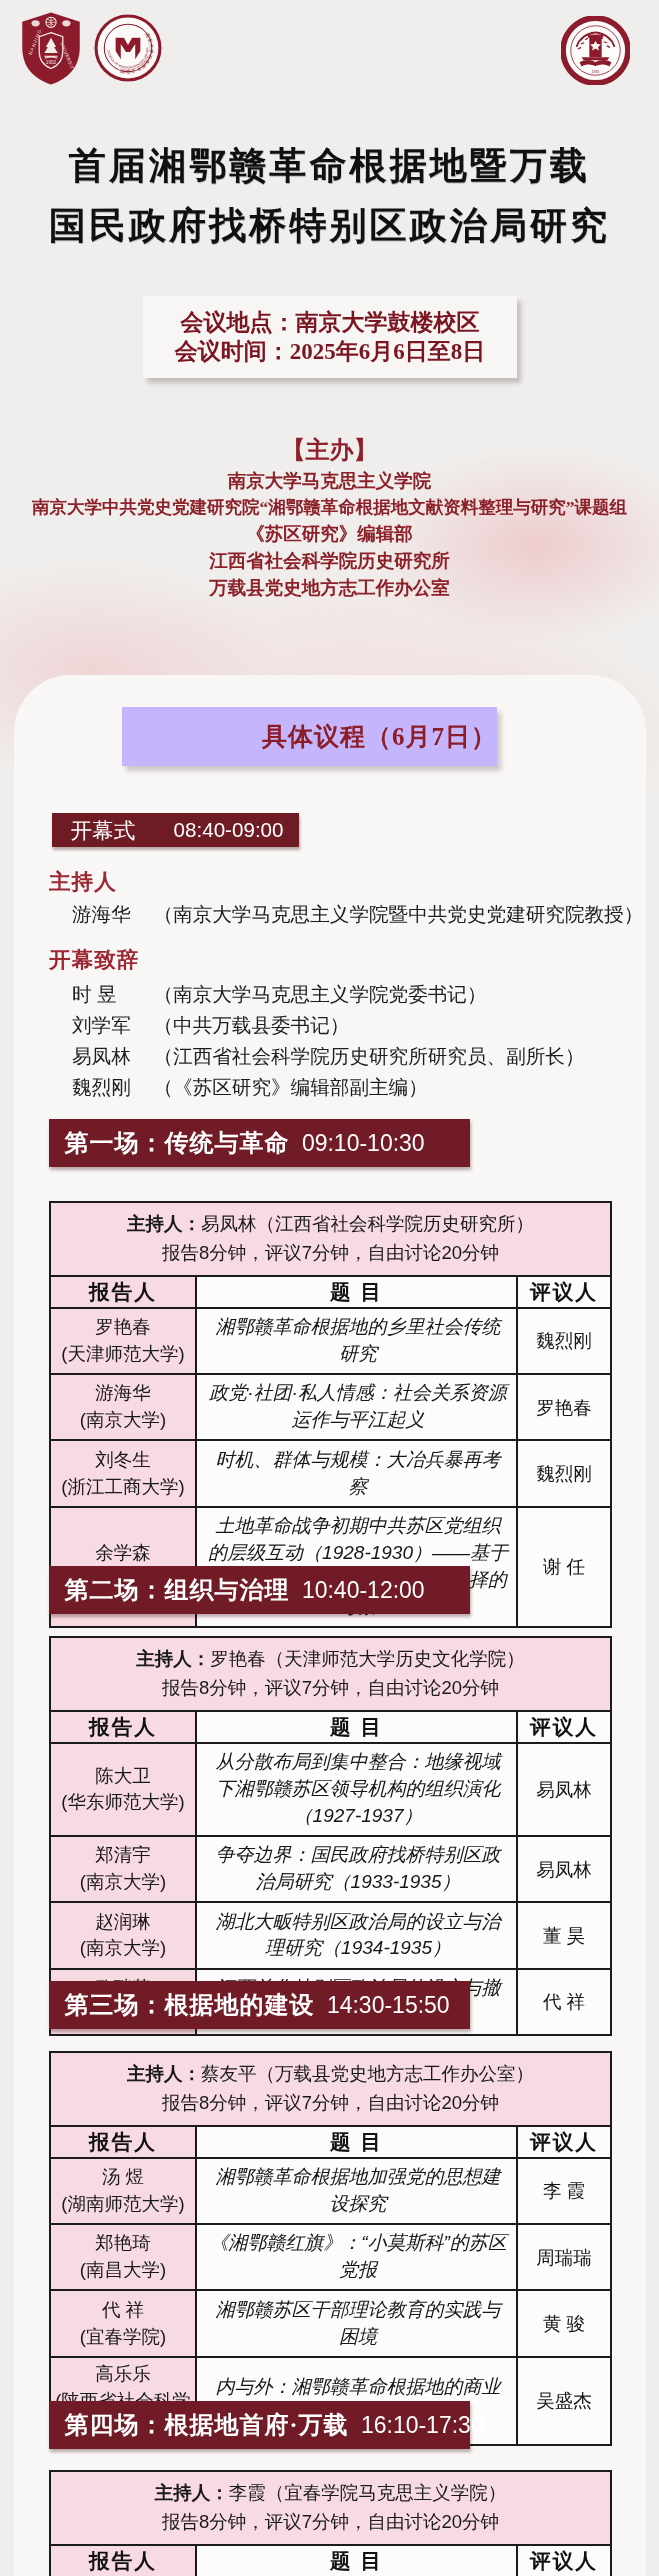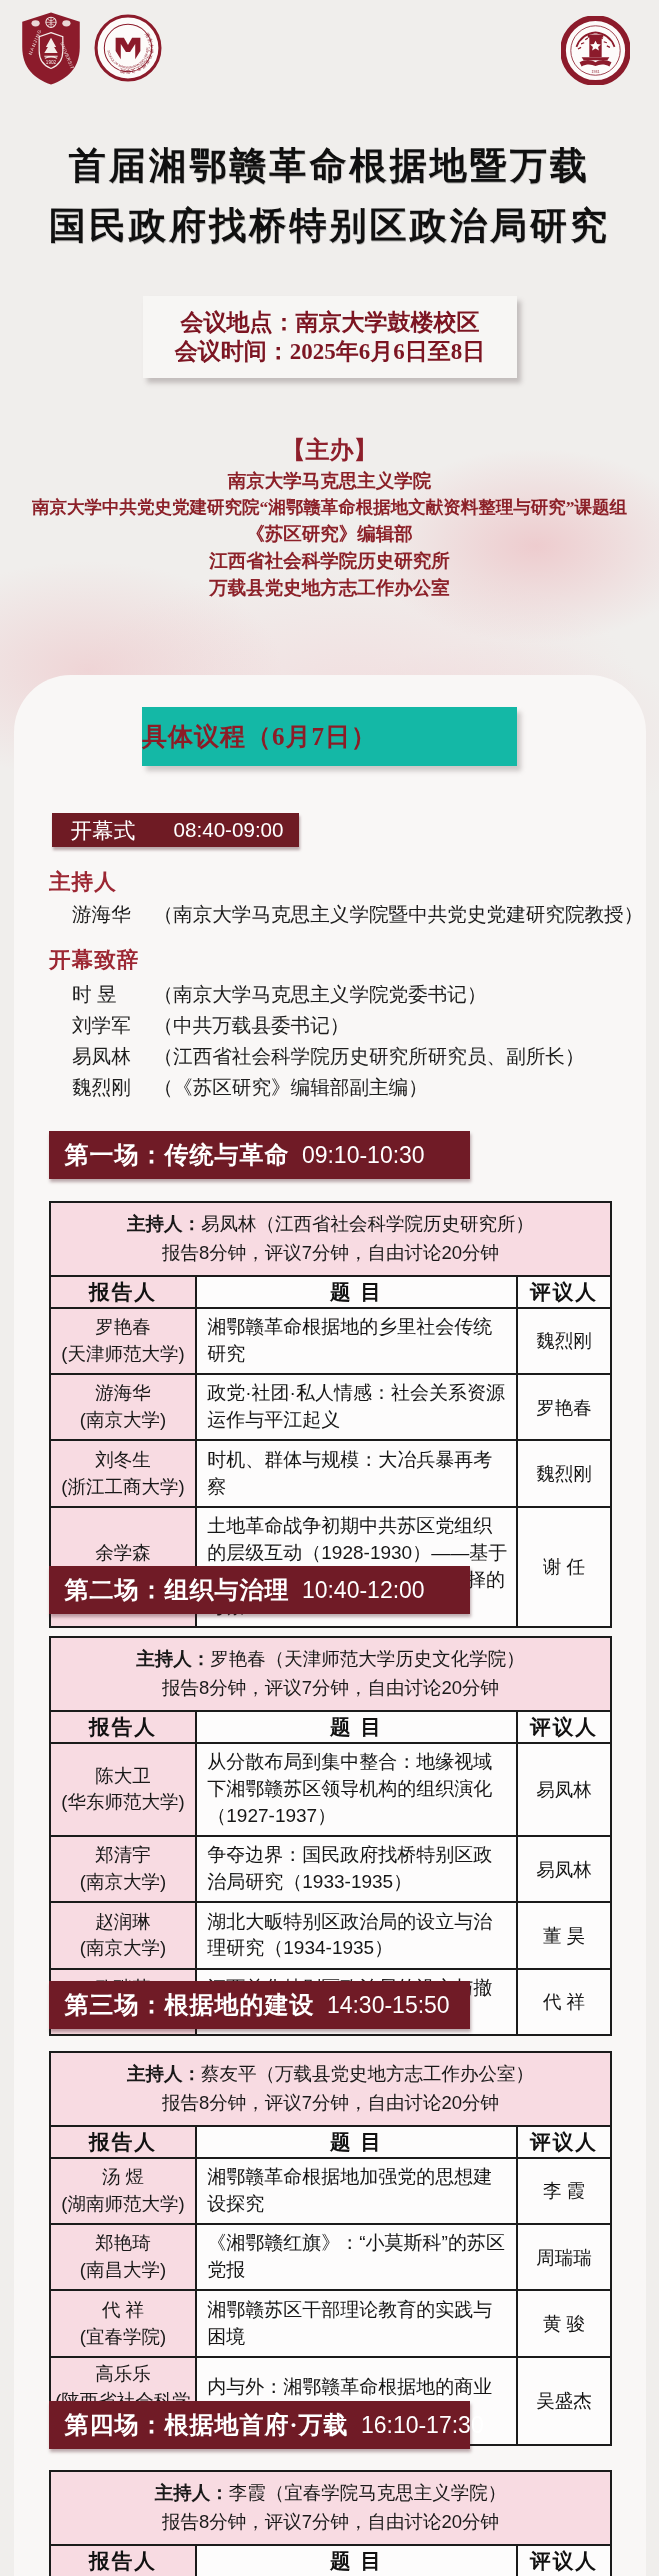--- a/index.html
+++ b/index.html
@@ -50,23 +50,23 @@
     font-family:"Liberation Serif", serif;font-weight:bold;color:#8c2129;font-size:18.5px;white-space:nowrap;
   }
 
   
   .card{
     position:absolute;left:14px;top:675px;width:632px;height:2310px;
     background:#f9f7f6;border-radius:57px;
   }
 
   .agenda-box{
-    position:absolute;left:128px;top:32px;width:375px;height:59px;
-    background:#14b8a6;box-shadow:3.6px 4.6px 4.6px rgba(140,130,130,.4);
-    display:flex;align-items:center;justify-content:flex-start;
+    position:absolute;left:108px;top:32px;width:375px;height:59px;
+    background:#c4b5fd;box-shadow:3.6px 4.6px 4.6px rgba(140,130,130,.4);
+    display:flex;align-items:center;justify-content:flex-end;
   }
   .agenda-box span{
     font-family:"Liberation Serif", serif;font-weight:bold;color:#8c1c26;font-size:25px;letter-spacing:1px;
   }
 
   .mini-banner{
     position:absolute;left:38px;width:247px;height:34px;background:#6f1b24;
     display:flex;align-items:center;box-shadow:1px 2.6px 2.6px rgba(70,20,30,.35);
     padding-left:18.5px;box-sizing:border-box;white-space:nowrap;
   }
@@ -103,21 +103,21 @@
   td.hostcell{
     background:#f8dbe2;text-align:center;color:#191919;font-size:18.5px;line-height:1.55;padding:7.2px 5.2px;
   }
   td.hostcell .b{font-weight:bold;}
   th.colh{background:#fdfcfc;color:#111;font-size:20.6px;font-weight:bold;letter-spacing:2.1px;}
   th.colh.pink{background:#f8dbe2;}
   td.name{
     background:#f8dbe2;text-align:center;color:#191919;font-size:18.5px;line-height:1.45;padding:3.1px 4.1px;
   }
   td.paper{
-    background:#fdfcfc;color:#161616;font-size:19px;line-height:1.42;padding:5.2px 7.2px 5.2px 10.3px;text-align:left;
+    background:#fdfcfc;color:#161616;font-size:19px;line-height:1.42;padding:5.2px 7.2px 5.2px 10.3px;text-align:center;font-style:italic;
   }
   td.rev{
     background:#fdfcfc;color:#161616;font-size:18.5px;text-align:center;
   }
 </style>
 </head>
 <body>
 
 <div class="bg-wash"></div>
 
@@ -207,21 +207,21 @@
   </div>
   <div class="person-line" style="top:399px">
     <span class="nm">魏烈刚</span>
     <span>（《苏区研究》编辑部副主编）</span>
   </div>
   <div class="person-line" style="top:368px">
     <span class="nm">易凤林</span>
     <span>（江西省社会科学院历史研究所研究员、副所长）</span>
   </div>
 
-  <div class="session-banner" style="top:456px">
+  <div class="session-banner" style="top:444px">
     <span class="lbl">第一场：传统与革命</span>
     <span class="tm">09:10-10:30</span>
   </div>
   <table class="sess" style="top:526px">
     <colgroup>
         <col style="width:146px">
         <col style="width:321px">
         <col style="width:94px">
       </colgroup>
     <tbody>

